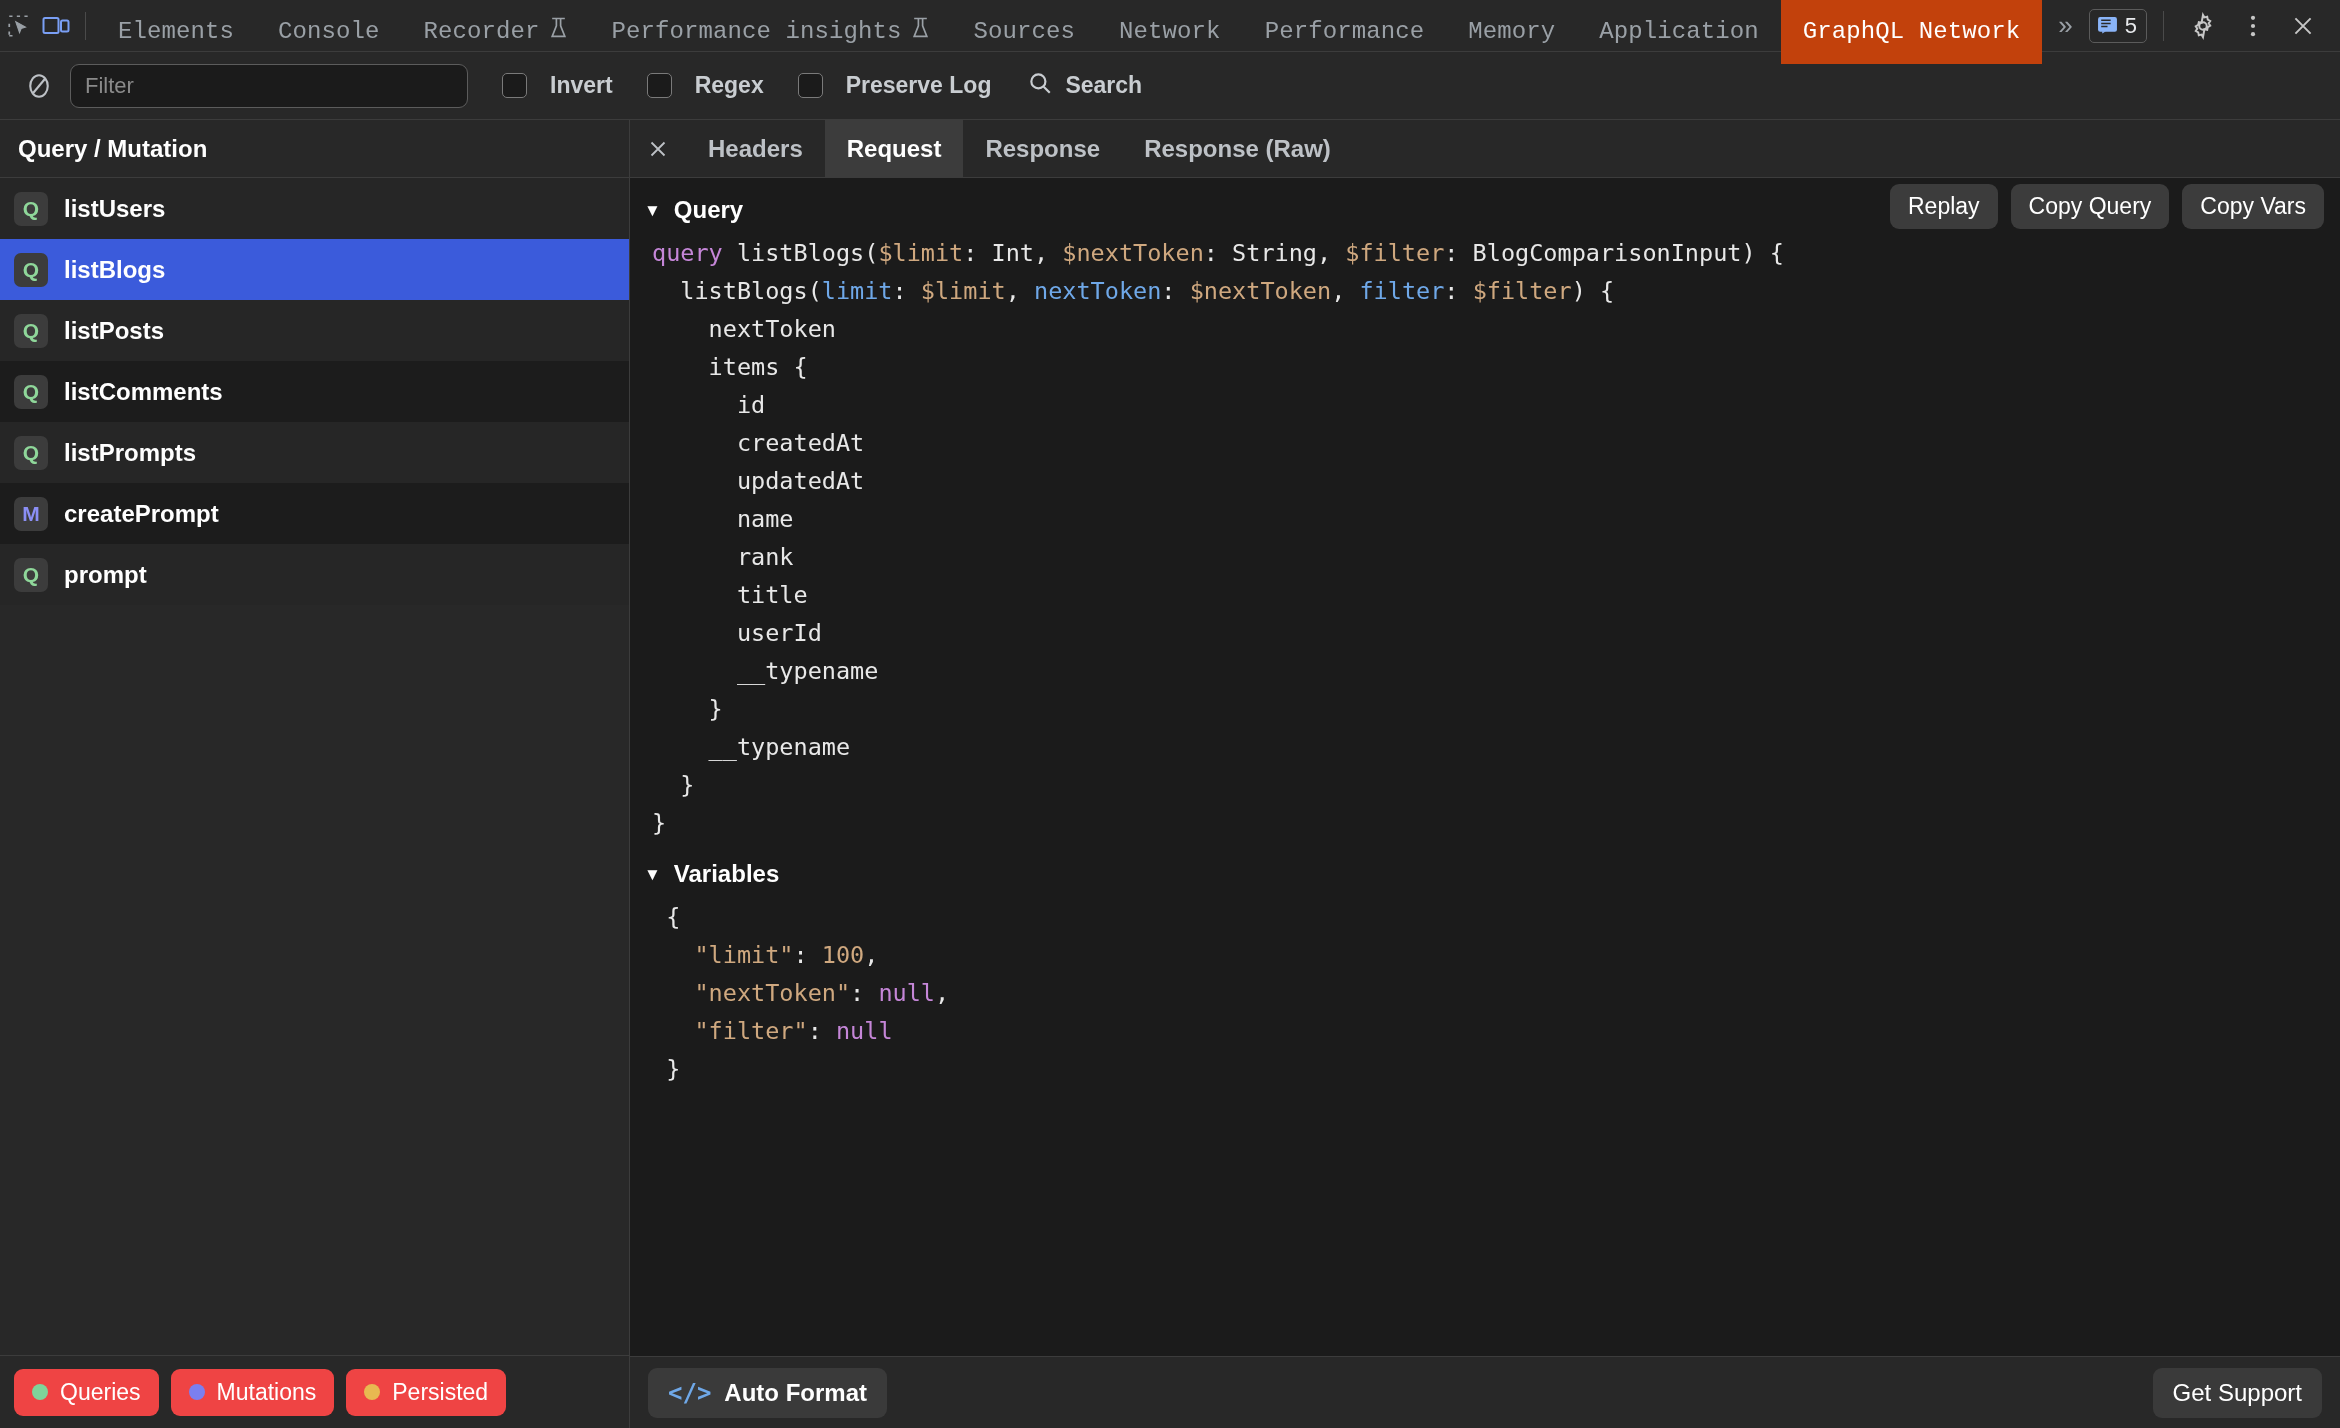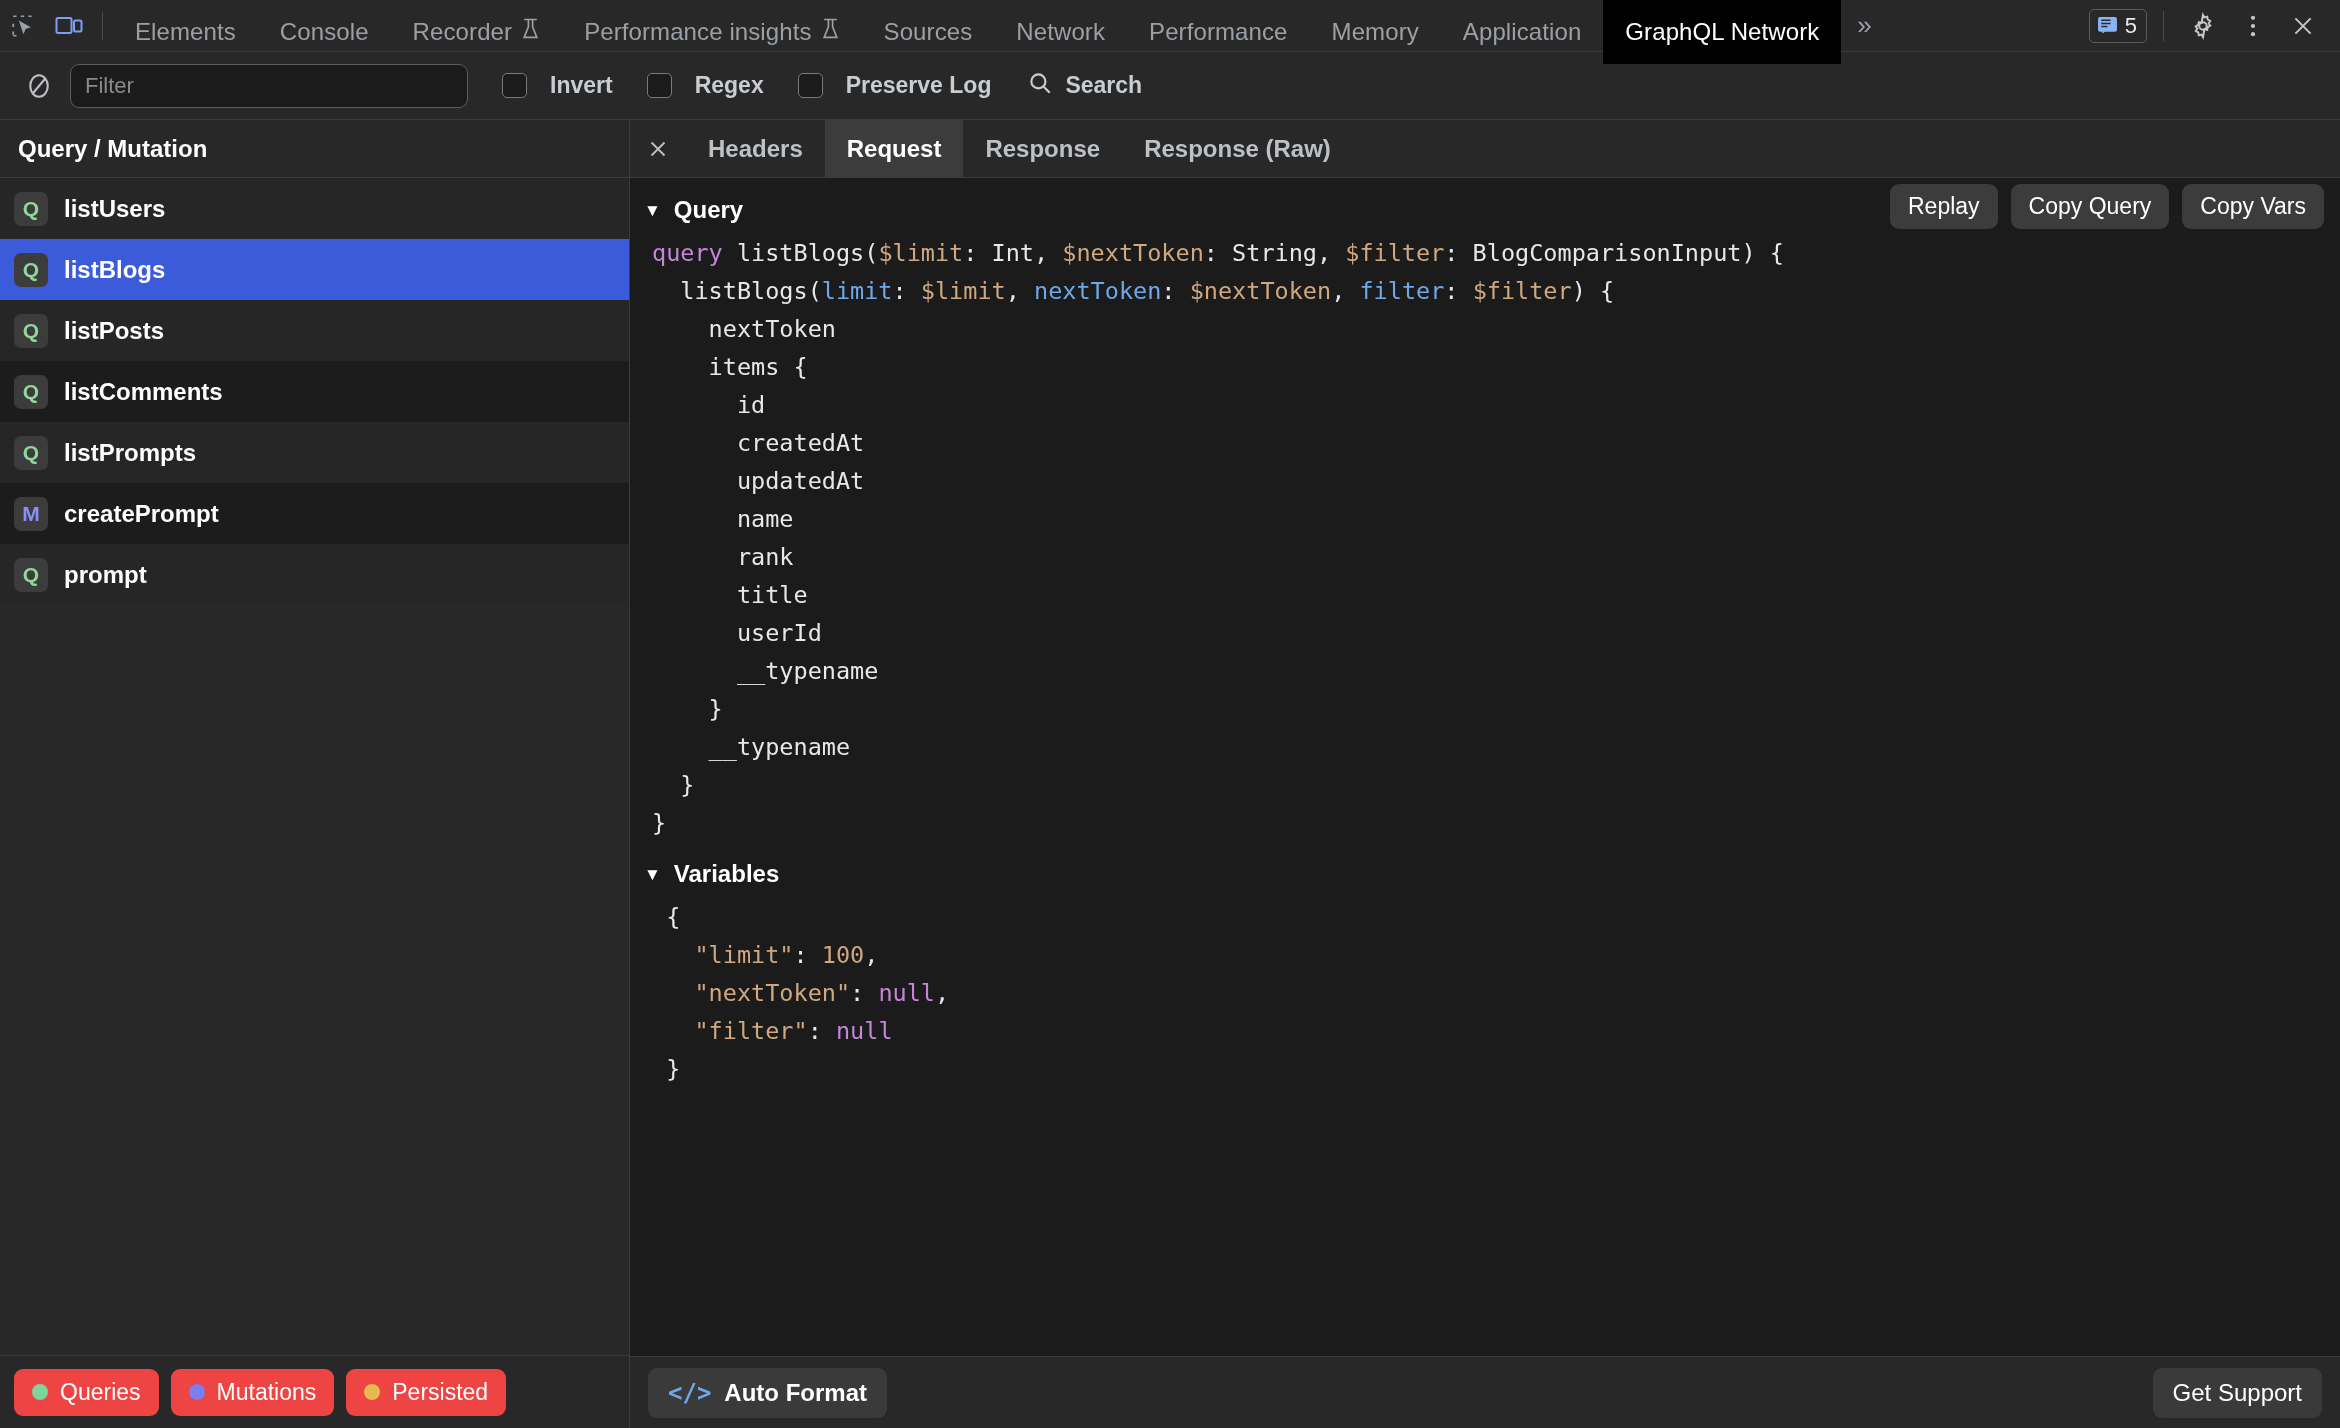--- a/index.html
+++ b/index.html
@@ -25,22 +25,23 @@
     color: #9aa0a6;
   }
   .tb-icon.active { color: #7a9ff5; }
   .tb-sep { width: 1px; height: 28px; background: #4a4a4a; margin: 0 10px; }
   .tabs { display: flex; align-items: stretch; height: 52px; }
   .tab {
     display: flex; align-items: center; gap: 9px;
     padding: 0 22px; height: 64px;
     color: #9aa0a6; font-size: 24px; letter-spacing: .1px;
     white-space: nowrap;
-  }
-  .tab.active { background: #000000; color: #ffffff; }
+    font-family: Liberation Mono, monospace;
+  }
+  .tab.active { background: #c2410c; color: #ffffff; }
   .tab .flask { display: inline-block; }
   .chev { color: #9aa0a6; font-size: 26px; padding: 0 16px; display: flex; align-items: center; height: 52px; }
   .tb-right { margin-left: auto; display: flex; align-items: center; padding-right: 14px; gap: 4px; }
   .msgbadge {
     display: flex; align-items: center; gap: 7px;
     border: 1px solid #5b5b5b; border-radius: 5px;
     padding: 3px 9px 3px 7px; color: #e8eaed; font-size: 22px;
   }
   .msgbadge .ico { color: #8ab4f8; display: flex; }
   .vsep { width: 1px; height: 30px; background: #4a4a4a; margin: 0 12px; }

